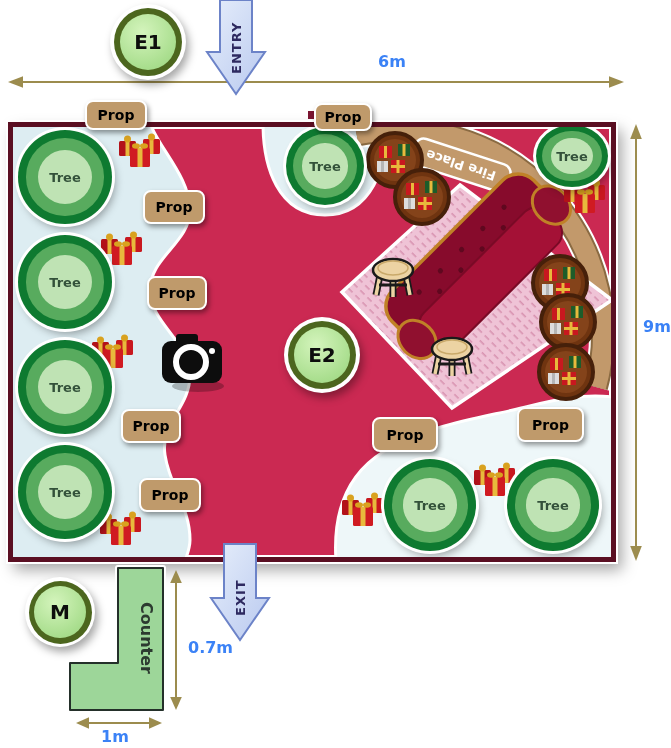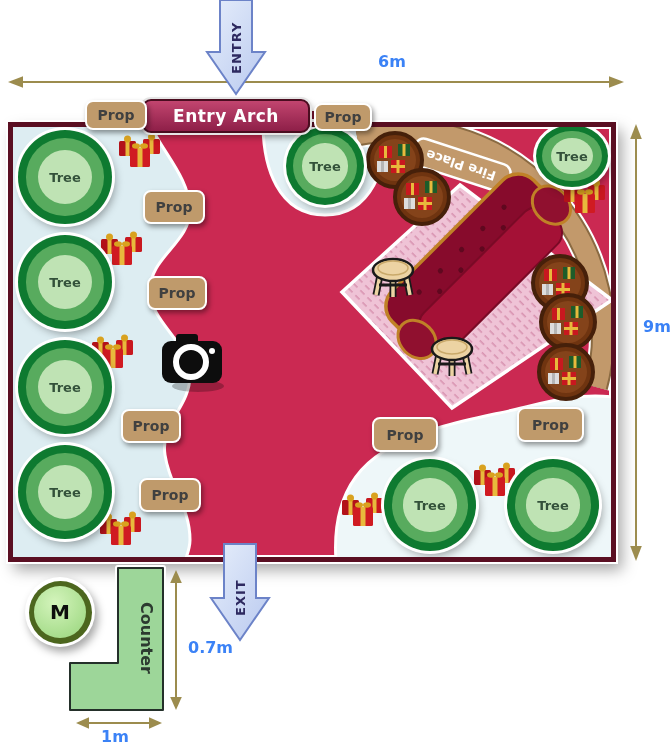--- a/index.html
+++ b/index.html
@@ -13,21 +13,21 @@
   .floor-svg{position:absolute;left:0;top:0;}
   
   .tree{position:absolute;border-radius:50%;background:#0e7a30;z-index:3;
         box-shadow:0 0 0 3px #fff, 3px 5px 8px rgba(0,0,0,.35);}
   .tree-mid{position:absolute;inset:9%;border-radius:50%;background:#58ab5e;}
   .tree-core{position:absolute;inset:21%;border-radius:50%;background:#bfe3b4;
              display:flex;align-items:center;justify-content:center;
              font-weight:bold;font-size:13px;color:#33513a;}
   
   .prop{position:absolute;background:#bf9a6b;border:2px solid #fff;border-radius:8px;z-index:4;
-        display:flex;align-items:center;justify-content:center;color:#404040;font-weight:bold;
+        display:flex;align-items:center;justify-content:center;color:#000000;font-weight:bold;
         font-size:14px;box-shadow:2px 3px 5px rgba(0,0,0,.4);box-sizing:border-box;}
   
   .arch{position:absolute;left:142px;top:99px;width:168px;height:34px;z-index:4;
         background:linear-gradient(180deg,#c2456f,#8e1f48);
         border:2px solid #4a0d20;border-radius:9px;box-sizing:border-box;
         box-shadow:0 0 0 2px #e5e5e5, 2px 4px 7px rgba(0,0,0,.4);
         display:flex;align-items:center;justify-content:center;color:#fff;
         font-size:17px;font-weight:bold;letter-spacing:.5px;}
   .connector{position:absolute;width:10px;height:8px;background:#7a1430;z-index:3;}
   
@@ -228,49 +228,58 @@
     <div class="tree" style="left:494px;top:332px;width:92px;height:92px;">
       <div class="tree-mid"></div>
       <div class="tree-core">
           <span>Tree</span>
         </div>
     </div>
   </div>
 
   <div class="connector" style="left:133px;top:111px;"></div>
   <div class="connector" style="left:308px;top:111px;"></div>
-  <div class="arch">
-    <span>Entry Arch</span>
+
+  <div class="prop" style="left:85px;top:100px;width:62px;height:30px;">
+      <span>Prop</span>
+    </div>
+  <div class="prop" style="left:314px;top:103px;width:58px;height:28px;">
+      <span>Prop</span>
+    </div>
+  <div class="prop" style="left:143px;top:190px;width:62px;height:34px;">
+      <span>Prop</span>
+    </div>
+  <div class="prop" style="left:147px;top:276px;width:60px;height:34px;">
+      <span>Prop</span>
+    </div>
+  <div class="prop" style="left:121px;top:409px;width:60px;height:34px;">
+      <span>Prop</span>
+    </div>
+  <div class="prop" style="left:139px;top:478px;width:62px;height:34px;">
+      <span>Prop</span>
+    </div>
+  <div class="prop" style="left:372px;top:417px;width:66px;height:35px;">
+      <span>Prop</span>
+    </div>
+  <div class="prop" style="left:517px;top:407px;width:67px;height:35px;">
+      <span>Prop</span>
+    </div>
+
+  <div class="badge" style="left:110px;top:4px;width:76px;height:76px;">
+    <div class="badge-ring"></div>
+    <div class="badge-face">
+        <span>E1</span>
+      </div>
   </div>
-
-  <div class="prop" style="left:85px;top:100px;width:62px;height:30px;">
-      <span>Prop</span>
-    </div>
-  <div class="prop" style="left:314px;top:103px;width:58px;height:28px;">
-      <span>Prop</span>
-    </div>
-  <div class="prop" style="left:143px;top:190px;width:62px;height:34px;">
-      <span>Prop</span>
-    </div>
-  <div class="prop" style="left:147px;top:276px;width:60px;height:34px;">
-      <span>Prop</span>
-    </div>
-  <div class="prop" style="left:121px;top:409px;width:60px;height:34px;">
-      <span>Prop</span>
-    </div>
-  <div class="prop" style="left:139px;top:478px;width:62px;height:34px;">
-      <span>Prop</span>
-    </div>
-  <div class="prop" style="left:372px;top:417px;width:66px;height:35px;">
-      <span>Prop</span>
-    </div>
-  <div class="prop" style="left:517px;top:407px;width:67px;height:35px;">
-      <span>Prop</span>
-    </div>
-
+  <div class="badge" style="left:284px;top:317px;width:76px;height:76px;">
+    <div class="badge-ring"></div>
+    <div class="badge-face">
+        <span>E2</span>
+      </div>
+  </div>
   <div class="badge" style="left:25px;top:577px;width:70px;height:70px;">
     <div class="badge-ring"></div>
     <div class="badge-face">
         <span>M</span>
       </div>
   </div>
 
   <svg class="flow-arrow" style="left:204px;top:0px;" width="64" height="96" viewBox="0 0 64 96">
     <defs>
       <linearGradient id="arrg1" x1="0" y1="0" x2="1" y2="1">

